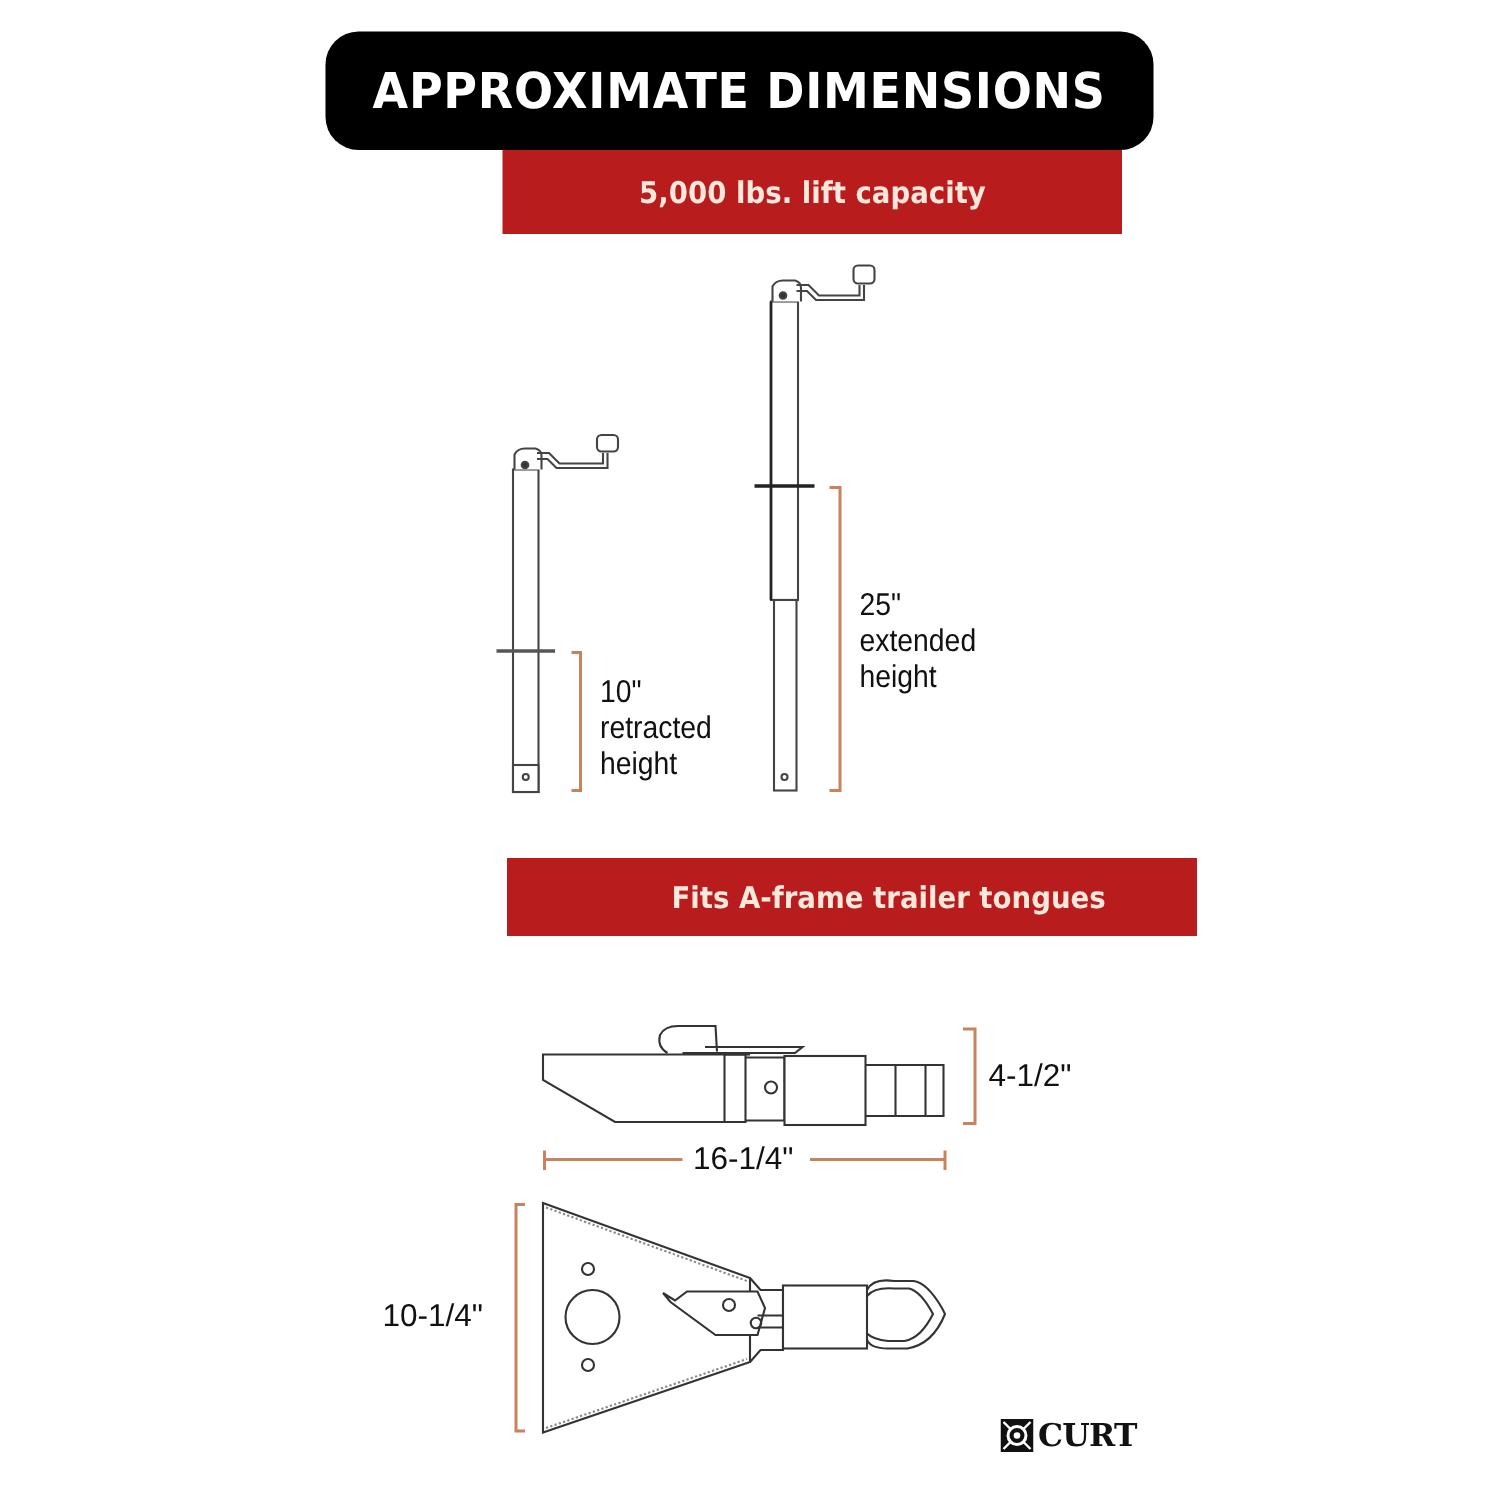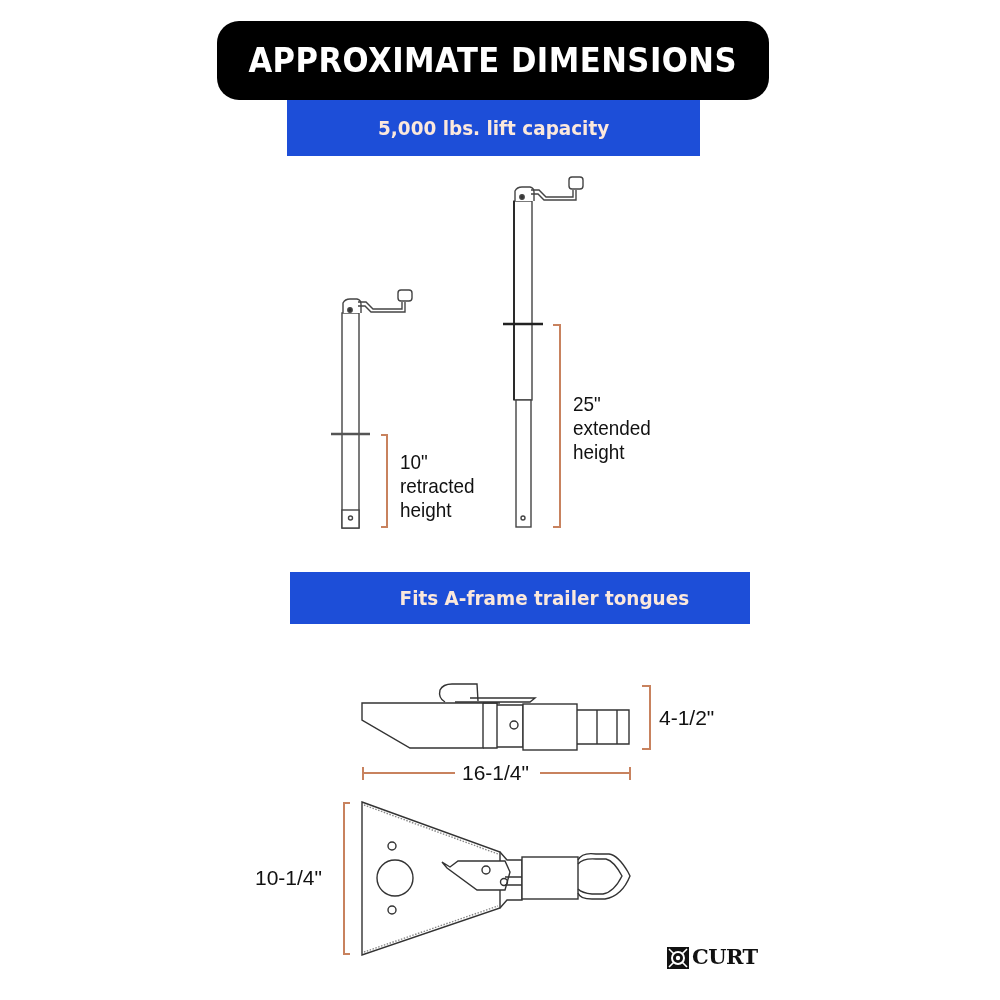--- a/index.html
+++ b/index.html
@@ -2,32 +2,32 @@
 <html><head>
 <meta charset="utf-8">
 <style>
   html, body { margin: 0; padding: 0; background: #ffffff; }
   body { width: 1000px; height: 1000px; position: relative; overflow: hidden;
          font-family: "Liberation Sans", "DejaVu Sans", sans-serif; }
   .title-bar { position: absolute; left: 217px; top: 21px; width: 552px; height: 79px;
                background: #000000; display: flex; align-items: center; justify-content: center; border-radius: 22px; }
   .title-text { color: #ffffff; font-family: "DejaVu Sans", sans-serif; font-weight: bold;
                 font-size: 33px; letter-spacing: 0.5px; transform: scaleX(0.93); }
-  .orange-banner { position: absolute; background: #1d4ed8; display: flex;
-                   align-items: center; justify-content: center; }
+  .orange-banner { position: absolute; background: #b91c1c; display: flex;
+                   align-items: center; justify-content: center; margin-left: 48px; }
   .banner-text { color: #fbe8dc; font-family: "DejaVu Sans", sans-serif; font-weight: bold;
                  font-size: 20px; transform: scaleX(0.92); }
   .b1 { left: 287px; top: 100px; width: 413px; height: 56px; }
   .b2 { left: 290px; top: 572px; width: 412px; height: 52px; padding-left: 48px; }
   .label { position: absolute; color: #111; font-family: "Liberation Sans", sans-serif;
            font-size: 21px; line-height: 24px; transform-origin: left top; transform: scaleX(0.9); }
   .dim { position: absolute; color: #111; font-family: "Liberation Sans", sans-serif;
          font-size: 21px; line-height: 24px; }
   svg.art { position: absolute; left: 0; top: 0; }
-  .brand { position: absolute; left: 667px; top: 944px; display: flex; align-items: flex-end; gap: 3px; }
+  .brand { position: absolute; left: 667px; top: 944px; display: flex; align-items: center; gap: 3px; }
   .brand-text { font-family: "DejaVu Serif", serif; font-weight: bold; font-size: 21px;
                 color: #111; letter-spacing: -0.5px; }
 </style>
 </head>
 <body>
 
 <div class="title-bar">
   <span class="title-text">APPROXIMATE DIMENSIONS</span>
 </div>
 <div class="orange-banner b1">

